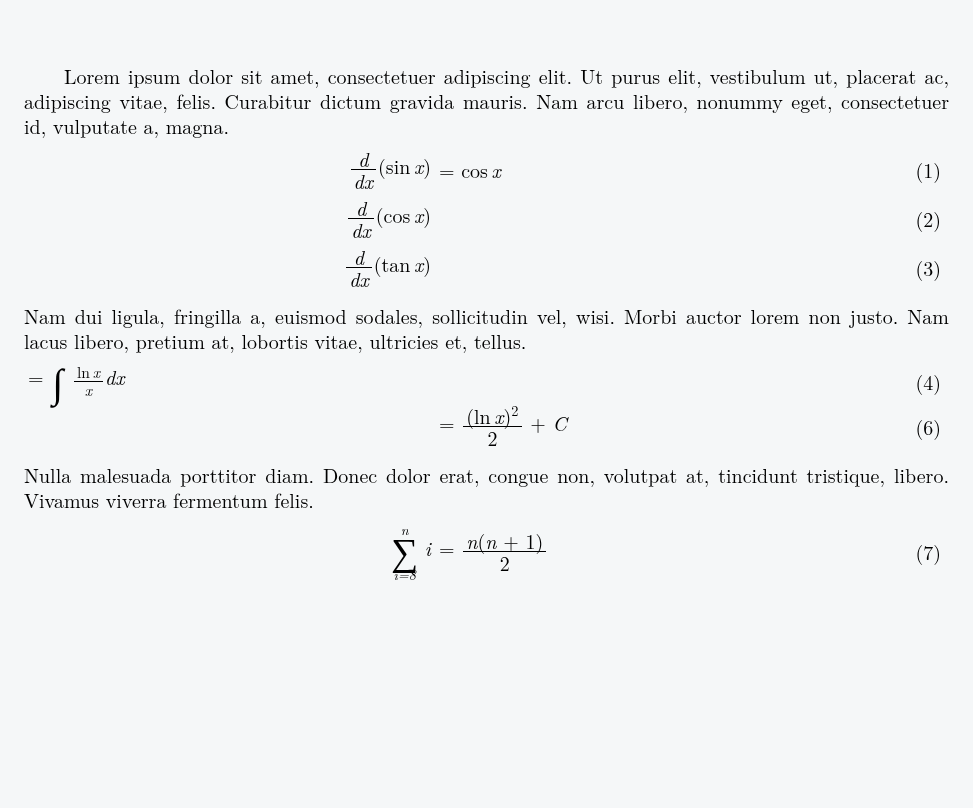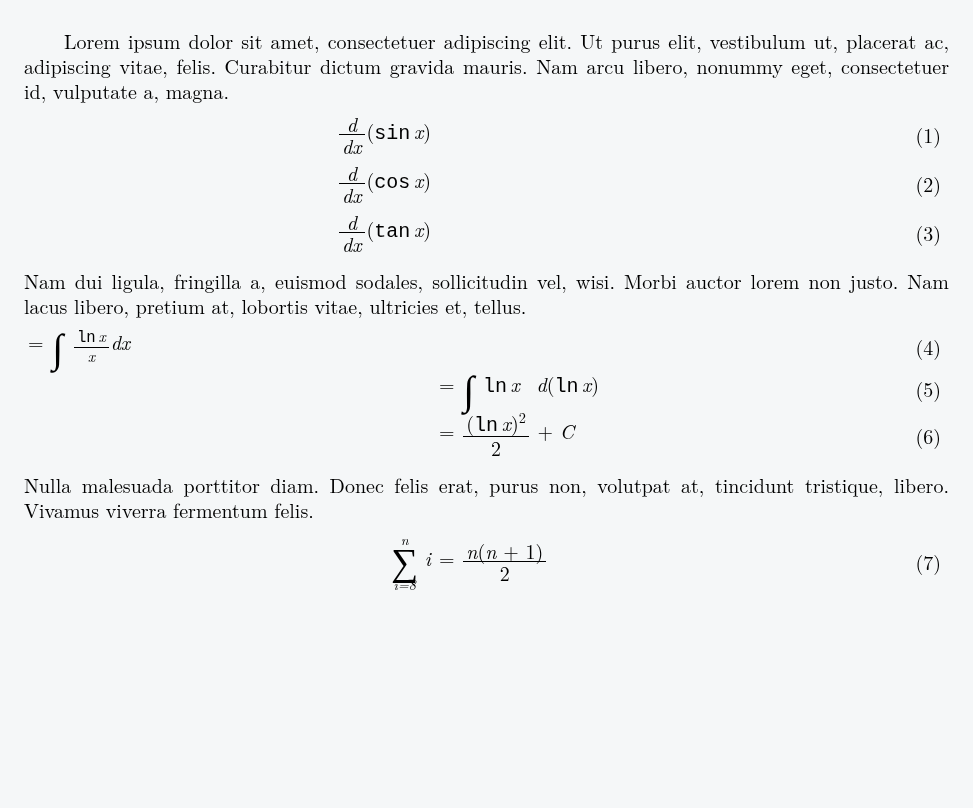--- a/index.html
+++ b/index.html
@@ -11,39 +11,39 @@
       font-size: 20px;
       color: #000;
       line-height: 1.25;
       width: 973px;
       box-sizing: border-box;
     }
     .para {
       text-align: justify;
       margin: 0 0 10px 0;
     }
-    .first-indent { text-indent: 2em; }
+    .first-indent { text-indent: 2em; margin-top: 35px; }
     .eq-group {
       margin: 10px 0 14px 0;
     }
     .eq-row {
       display: flex;
       align-items: center;
       margin: 6px 0;
     }
     .eq-left  { flex: 0 0 44%; text-align: right; padding-right: 4px; }
     .eq-right { flex: 0 0 44%; text-align: left;  padding-left: 4px;  }
     .eq-tag {
       flex: 1 1 0;
       text-align: right;
       padding-right: 8px;
       white-space: nowrap;
     }
     .math-i { font-style: italic; font-family: inherit; }
-    .roman  { font-style: normal; font-family: Liberation Mono, monospace; }
+    .roman  { font-style: normal; }
     .frac {
       display: inline-block;
       text-align: center;
       vertical-align: middle;
       margin: 0 2px;
       line-height: 1.05;
     }
     .frac .fn, .frac .fd { display: block; padding: 0 3px; }
     .frac .fn { border-bottom: 1px solid #000; }
     .frac.small { font-size: 0.78em; }
@@ -80,20 +80,23 @@
 
 <div class="eq-group">
 
   <div class="eq-row">
     <span class="eq-left">
       <span class="frac">
         <span class="fn math-i">d</span>
         <span class="fd math-i">dx</span>
       </span>(<span class="roman">sin</span><span class="thin"></span><span class="math-i">x</span>)
     </span>
+    <span class="eq-right">
+      <span> = </span><span class="roman">cos</span><span class="thin"></span><span class="math-i">x</span>
+    </span>
     <span class="eq-tag">(1)</span>
   </div>
 
   <div class="eq-row">
     <span class="eq-left">
       <span class="frac">
         <span class="fn math-i">d</span>
         <span class="fd math-i">dx</span>
       </span>(<span class="roman">cos</span><span class="thin"></span><span class="math-i">x</span>)
     </span>
@@ -119,44 +122,35 @@
     <span class="eq-right">
       <span> = </span><span class="intsym">∫</span>
       <span class="frac small">
         <span class="fn"><span class="roman">ln</span><span class="thin"></span><span class="math-i">x</span></span>
         <span class="fd"><span class="math-i">x</span></span>
       </span><span class="math-i">dx</span>
     </span>
     <span class="eq-tag">(4)</span>
   </div>
 
-  <div class="eq-row">
-    <span class="eq-left"></span>
-    <span class="eq-right">
-      <span> = </span><span class="intsym">∫</span>
-      <span class="roman">ln</span><span class="thin"></span><span class="math-i">x</span>
-      &nbsp;<span class="math-i">d</span>(<span class="roman">ln</span><span class="thin"></span><span class="math-i">x</span>)
-    </span>
-    <span class="eq-tag">(5)</span>
-  </div>
 
   <div class="eq-row">
     <span class="eq-left"></span>
     <span class="eq-right">
       <span> = </span>
       <span class="frac">
         <span class="fn">(<span class="roman">ln</span><span class="thin"></span><span class="math-i">x</span>)<sup>2</sup></span>
         <span class="fd">2</span>
       </span><span> + </span><span class="math-i">C</span>
     </span>
     <span class="eq-tag">(6)</span>
   </div>
 </div>
 
-<p class="para">Nulla malesuada porttitor diam. Donec felis erat, purus non, volutpat at, tincidunt tristique, libero. Vivamus viverra fermentum felis.</p>
+<p class="para">Nulla malesuada porttitor diam. Donec dolor erat, congue non, volutpat at, tincidunt tristique, libero. Vivamus viverra fermentum felis.</p>
 
 <div class="eq-group">
   <div class="eq-row">
     <span class="eq-left">
       <span class="sumwrap">
         <span class="limit math-i">n</span>
         <span class="sumsym">∑</span>
         <span class="limit math-i">i=8</span>
       </span><span class="thin"></span><span class="math-i">i</span>
     </span>

